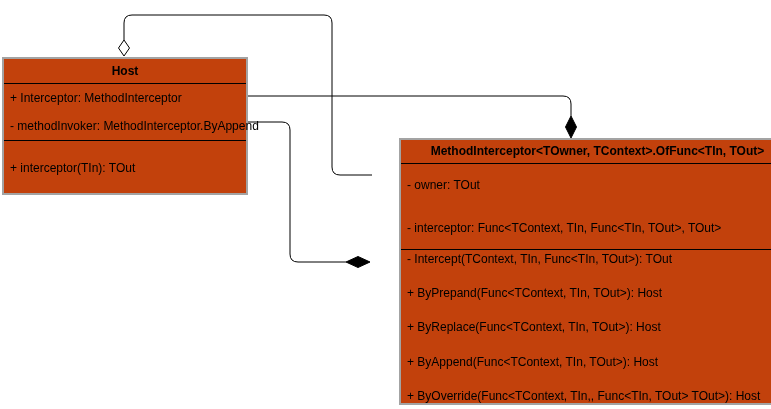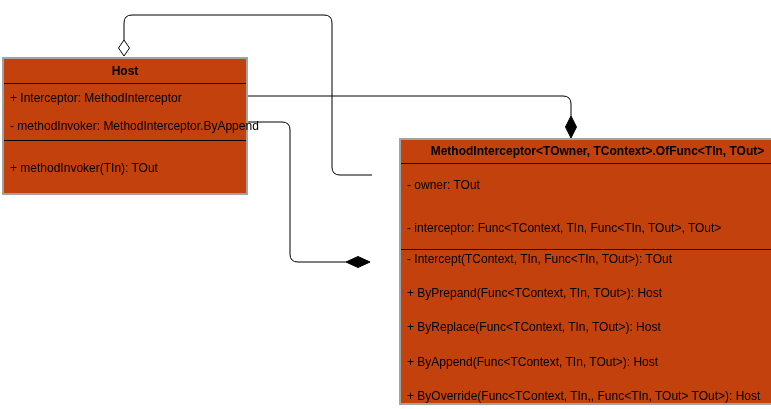--- a/index.html
+++ b/index.html
@@ -90,21 +90,21 @@
     </g>
   </svg>
 
   <div class="uml-class class-host">
     <div class="uml-title">Host</div>
     <div class="compartment attrs with-sep">
       <div class="uml-row">+ Interceptor: MethodInterceptor</div>
       <div class="uml-row">- methodInvoker: MethodInterceptor.ByAppend</div>
     </div>
     <div class="compartment methods">
-      <div class="uml-row">+ methodInvoker(TIn): TOut</div>
+      <div class="uml-row">+ interceptor(TIn): TOut</div>
     </div>
   </div>
 
   <div class="uml-class class-offunc">
     <div class="uml-title">MethodInterceptor&lt;TOwner, TContext&gt;.OfFunc&lt;TIn, TOut&gt;</div>
     <div class="compartment attrs with-sep">
       <div class="uml-row">- owner: TOut</div>
       <div class="uml-row">- interceptor: Func&lt;TContext, TIn, Func&lt;TIn, TOut&gt;, TOut&gt;</div>
     </div>
     <div class="compartment methods">

